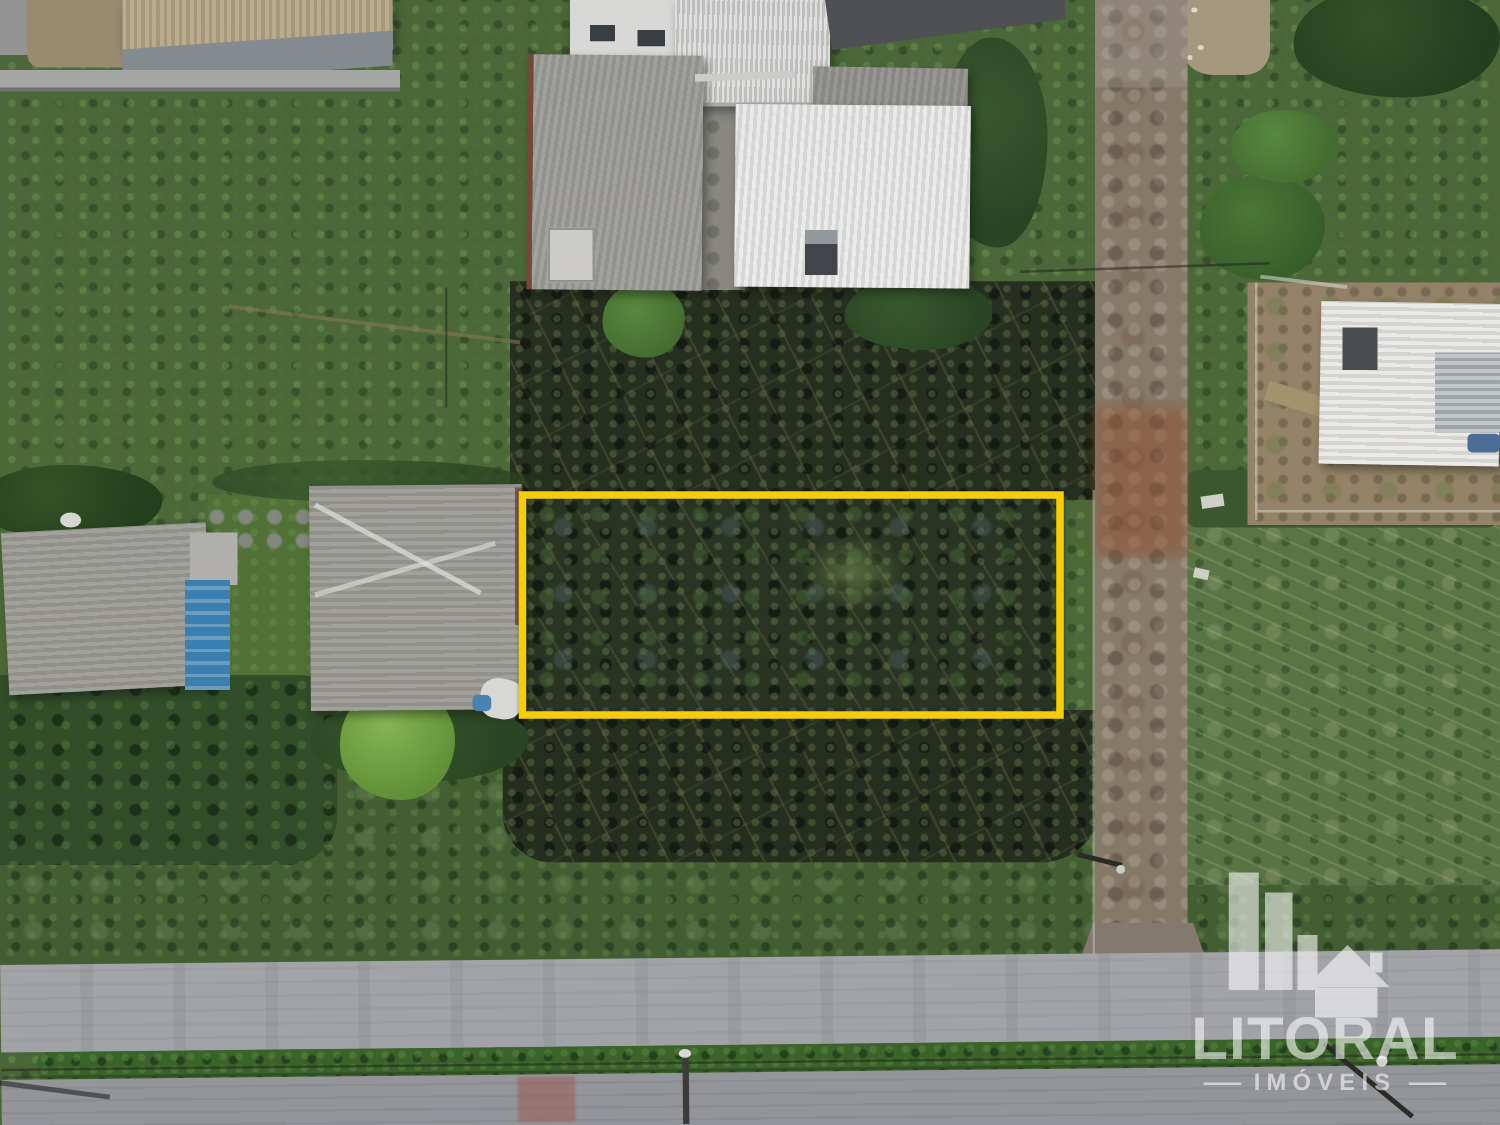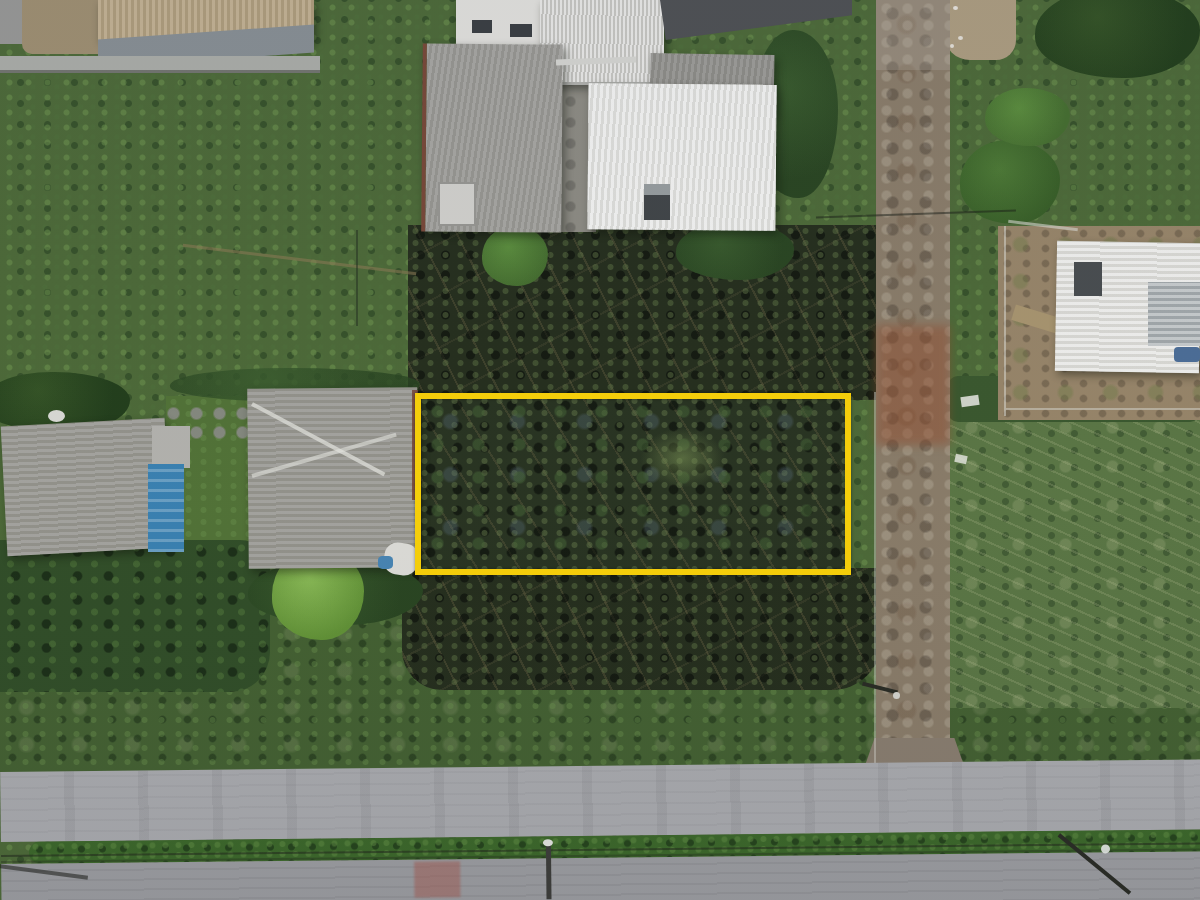--- a/index.html
+++ b/index.html
@@ -173,15 +173,29 @@
     <div class="abs" style="left:0;top:103px;width:1210px;height:2px;background:rgba(35,40,30,.35);"></div>
     <div class="abs" style="left:545px;top:90px;width:5px;height:57px;background:#3f3f3c;"></div>
     <div class="abs" style="left:542px;top:87px;width:10px;height:7px;background:#e8e8e4;border-radius:50%;"></div>
     <div class="abs" style="left:1058px;top:86px;width:92px;height:4px;background:#2c2e27;transform:rotate(40deg);transform-origin:left center;"></div>
     <div class="abs" style="left:1100px;top:98px;width:9px;height:9px;background:rgba(240,242,240,.9);border-radius:50%;"></div>
     <div class="abs" style="left:-8px;top:112px;width:95px;height:4px;background:rgba(25,28,22,.55);transform:rotate(8deg);"></div>
   </div>
 
   <div class="abs" id="lot-outline" style="left:415px;top:393px;width:436px;height:182px;"></div>
 
+  <div class="abs" id="watermark" style="left:920px;top:688px;width:280px;height:200px;">
+    <div class="abs wm-shape" style="left:63px;top:10px;width:24px;height:94px;"></div>
+    <div class="abs wm-shape" style="left:92px;top:26px;width:22px;height:78px;"></div>
+    <div class="abs wm-shape" style="left:118px;top:60px;width:16px;height:44px;"></div>
+    <div class="abs wm-shape" style="left:124px;top:68px;width:68px;height:34px;clip-path:polygon(50% 0,100% 100%,0 100%);"></div>
+    <div class="abs wm-shape" style="left:132px;top:102px;width:50px;height:24px;"></div>
+    <div class="abs wm-shape" style="left:176px;top:74px;width:10px;height:16px;"></div>
+    <div class="abs" id="wm-title" style="left:0;top:120px;">LITORAL</div>
+    <div class="abs" id="wm-sub" style="left:0;top:168px;">
+      <span class="wm-dash"></span>
+      <span>IMÓVEIS</span>
+      <span class="wm-dash"></span>
+    </div>
+  </div>
 
   <div class="abs" id="tint"></div>
 </div>
 
 </body></html>

